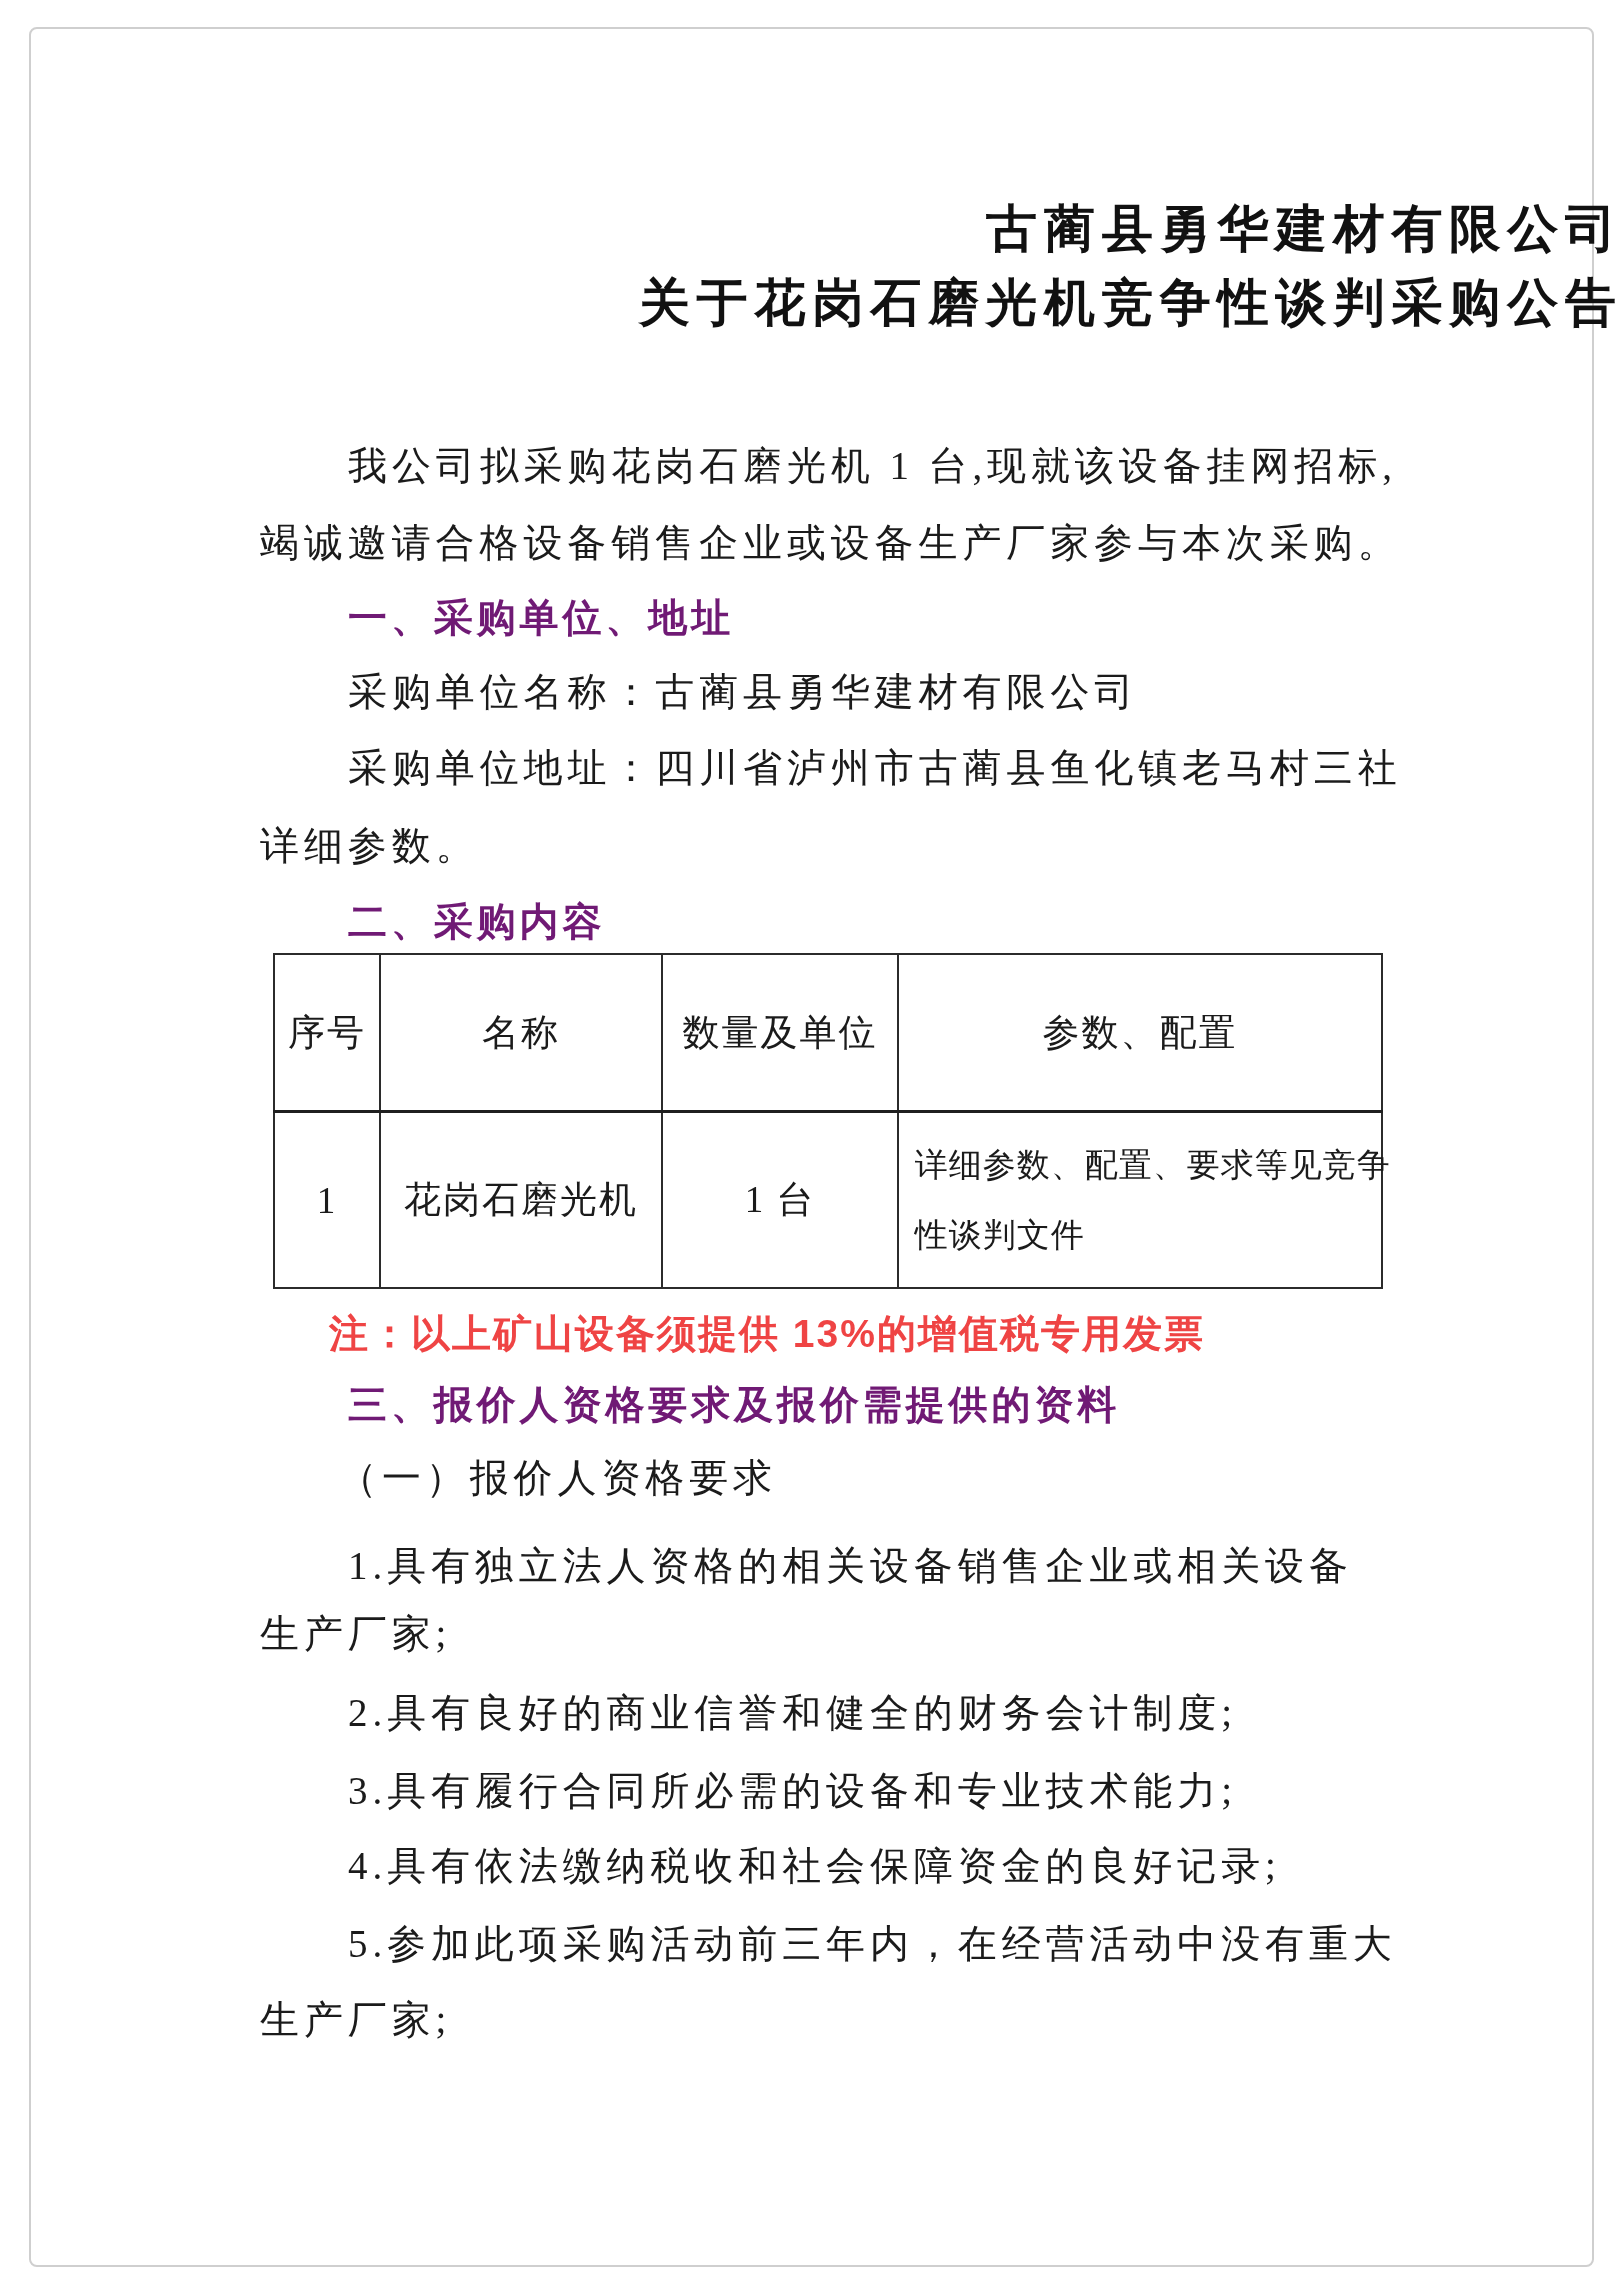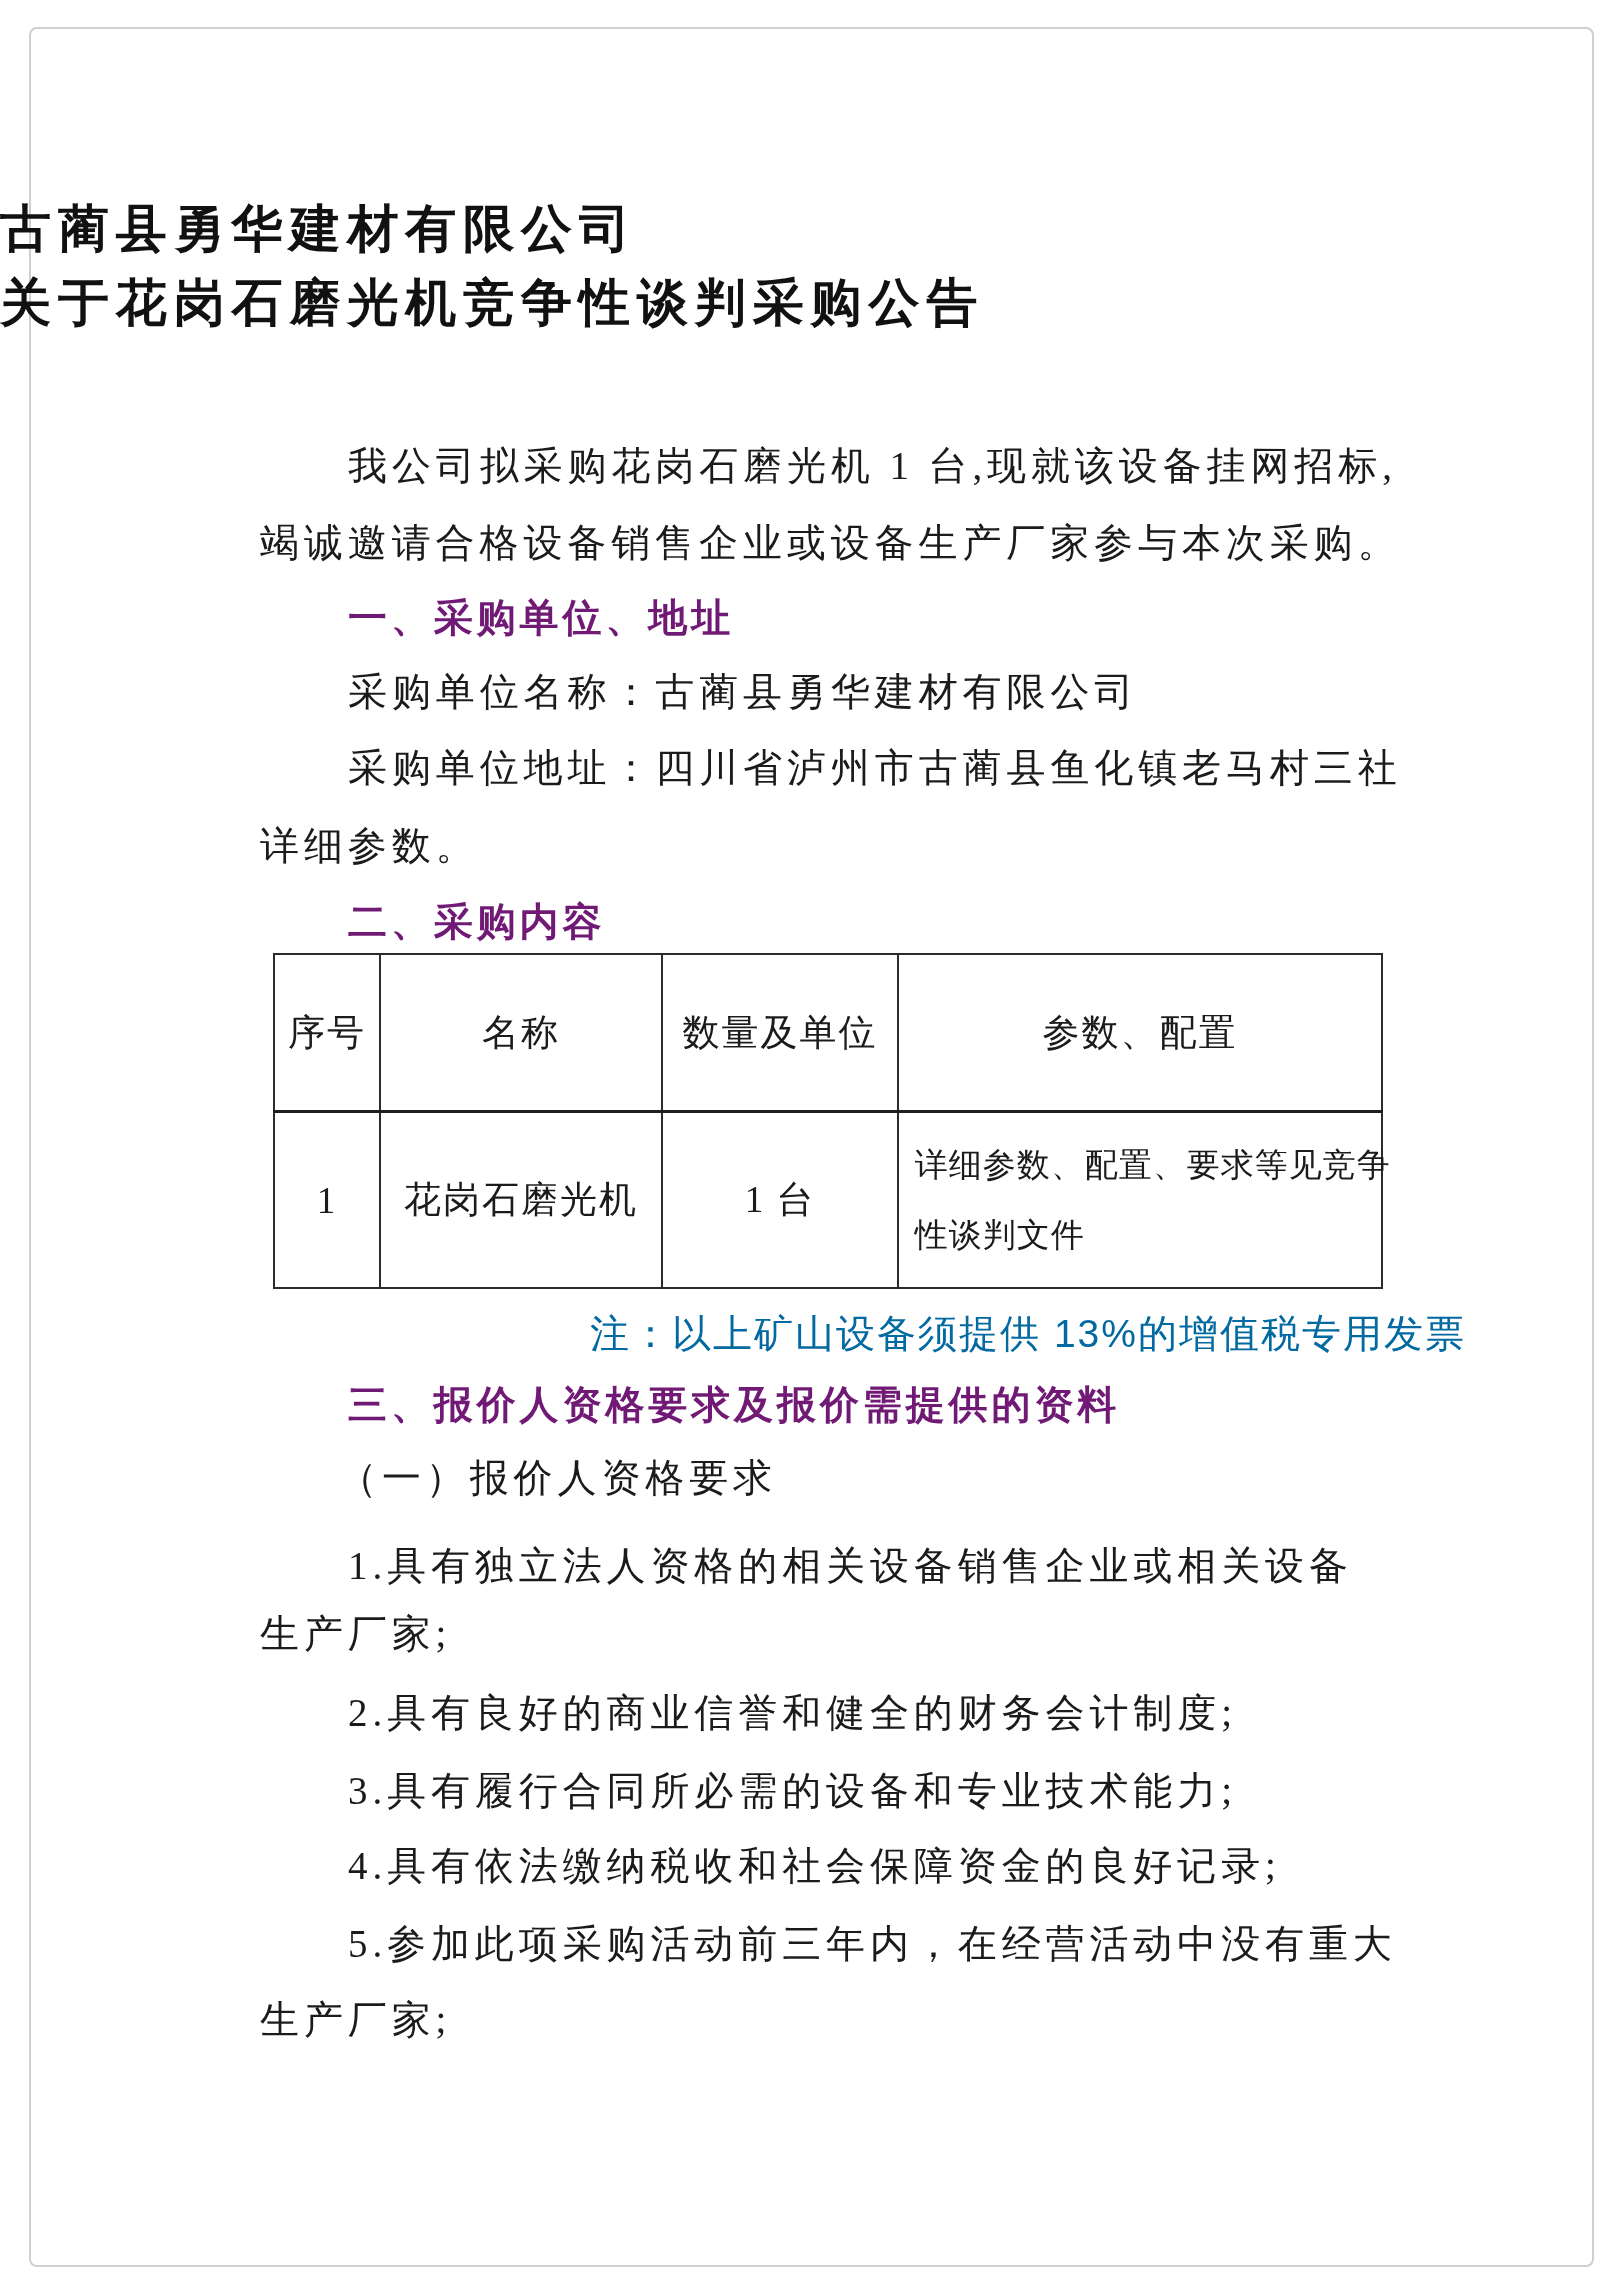--- a/index.html
+++ b/index.html
@@ -15,21 +15,21 @@
   .scan-frame {
     position: absolute;
     left: 29px; right: 29px; top: 27.4px; bottom: 25.5px;
     border: 2px solid #cfcfcf;
     border-radius: 7.8px;
     pointer-events: none;
   }
   .title {
     position: absolute;
     left: 0; width: 1623px;
-    text-align: left;
+    text-align: right;
     font-family: "Liberation Sans", sans-serif;
     font-weight: 700;
     font-size: 51px;
     line-height: 67px;
     letter-spacing: 6.9px;
     color: #111111;
   }
   .line {
     position: absolute;
     left: 260px;
@@ -43,24 +43,23 @@
   .indent80 { padding-left: 78px; }
   .indent70 { padding-left: 69px; }
   .heading {
     font-family: Liberation Serif, serif;
     font-weight: 700;
     color: #701a75;
     letter-spacing: 3.9px;
   }
   .note-line {
     font-family: "Liberation Sans", sans-serif;
-    font-weight: 400;
-    color: #0369a1;
+    font-weight: 700;
+    color: #ef4444;
     letter-spacing: 2px;
-    text-align: right;
   }
   table.purchase {
     position: absolute;
     left: 273px;
     top: 953px;
     width: 1109px;
     border-collapse: collapse;
     table-layout: fixed;
   }
   table.purchase td {

